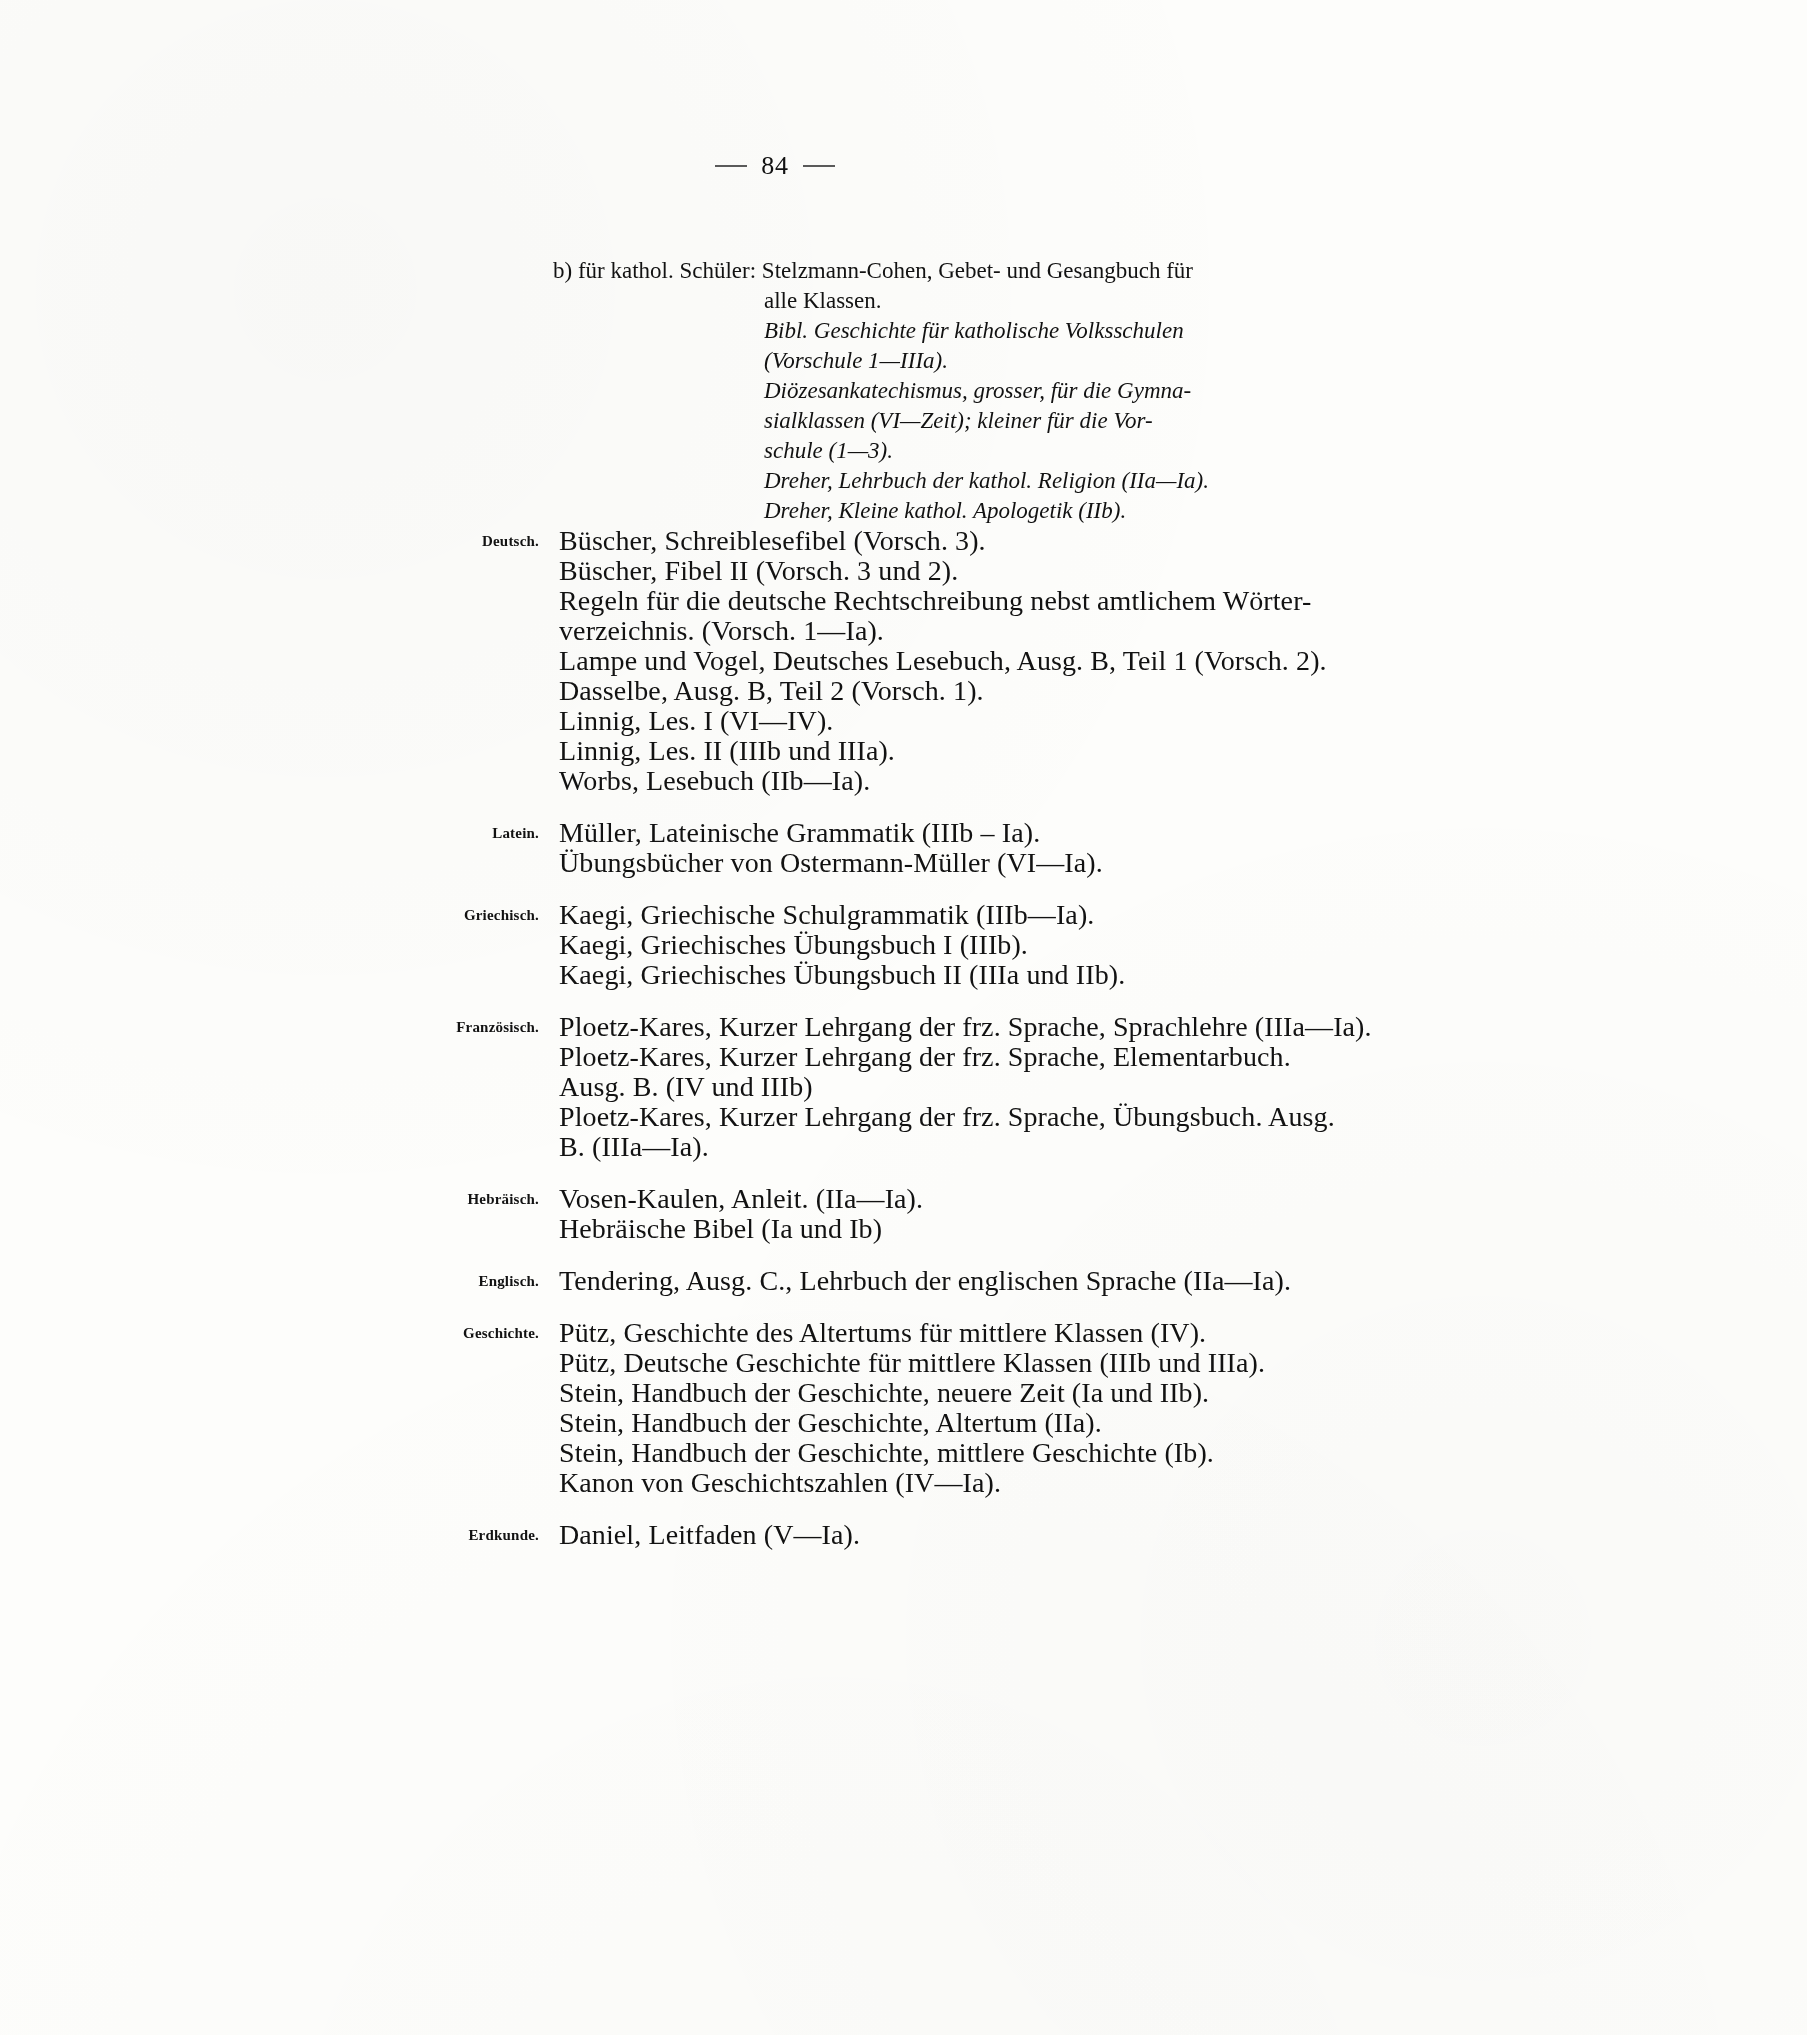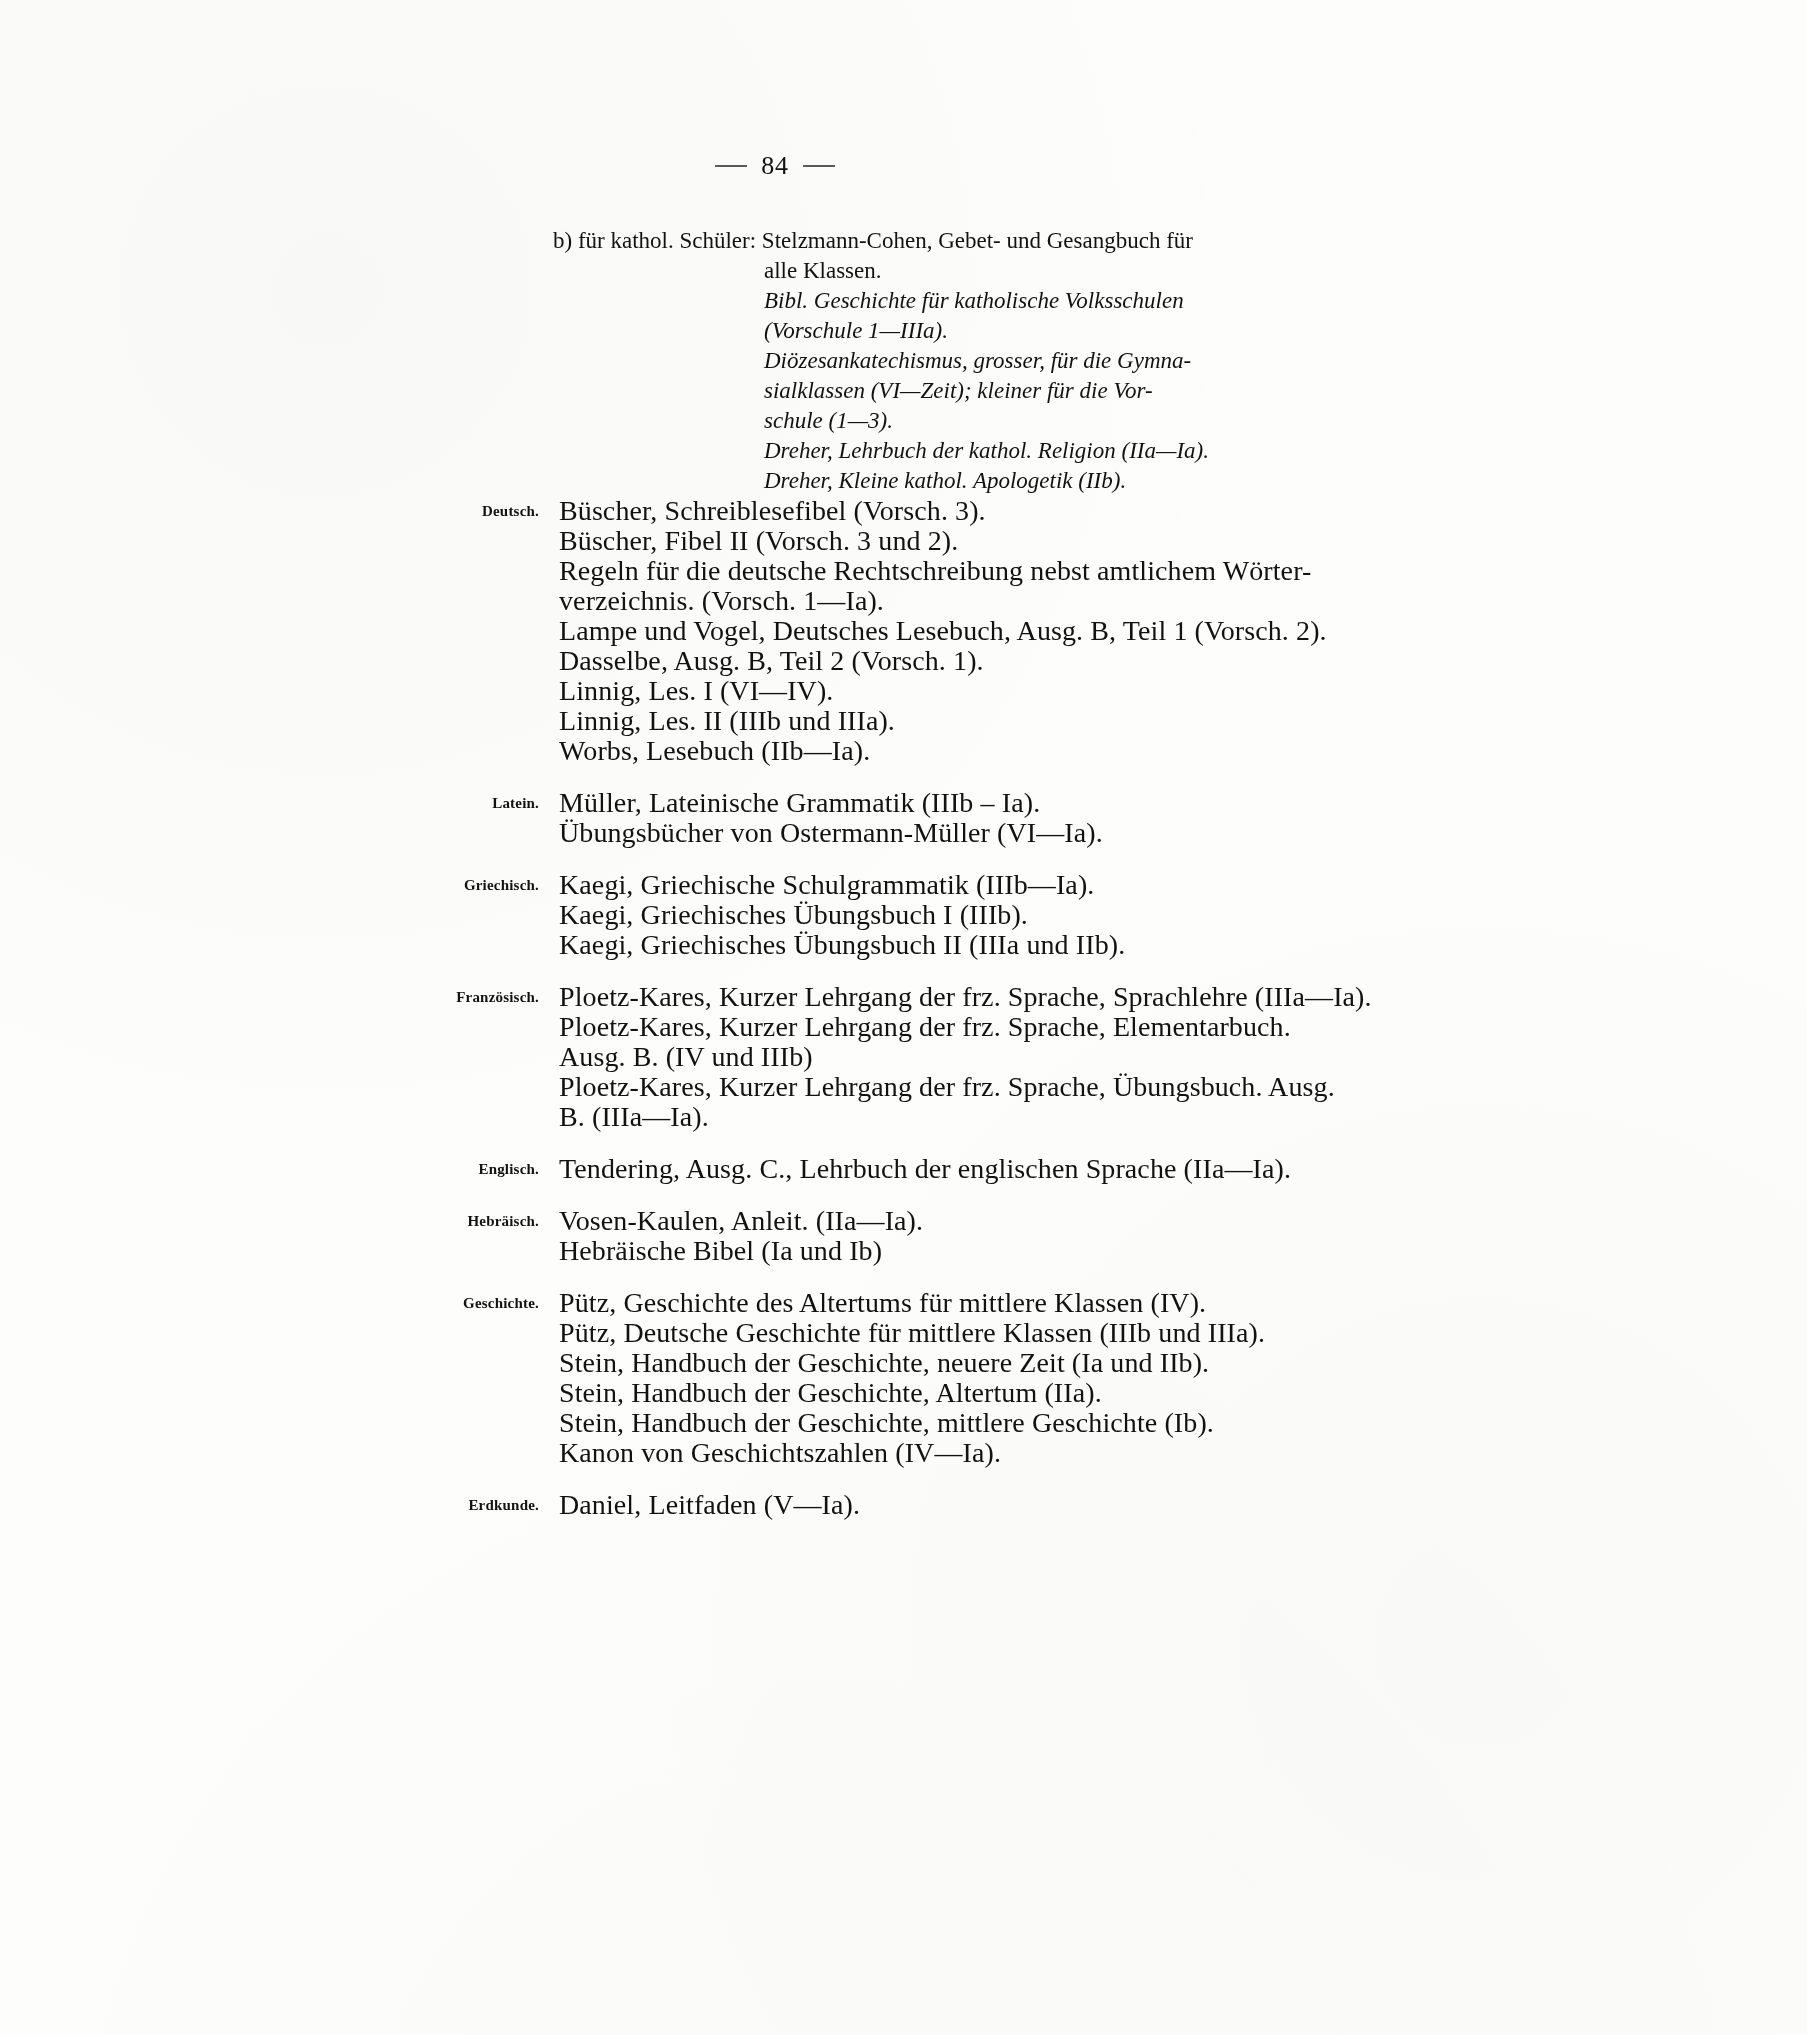--- a/index.html
+++ b/index.html
@@ -45,21 +45,21 @@
     vertical-align: 7.3px;
     margin: 0 14px;
   }
   .folio .num {
     display: inline-block;
     font-size: 26px;
   }
 
   .body {
     position: absolute;
-    top: 226px;
+    top: 256px;
     left: 309px;
     width: 1449px;
   }
 
   .group {
     display: flex;
     align-items: flex-start;
     margin-bottom: 22px;
   }
   .group.tight { margin-bottom: 0; }
@@ -173,31 +173,31 @@
       <div class="entries">
         <div class="entry">Ploetz-Kares, Kurzer Lehrgang der frz. Sprache, Sprachlehre (IIIa—Ia).</div>
         <div class="entry just">Ploetz-Kares, Kurzer Lehrgang der frz. Sprache, Elementarbuch.</div>
         <div class="entry">Ausg. B. (IV und IIIb)</div>
         <div class="entry just">Ploetz-Kares, Kurzer Lehrgang der frz. Sprache, Übungsbuch. Ausg.</div>
         <div class="entry">B. (IIIa—Ia).</div>
       </div>
     </div>
 
     <div class="group">
-      <div class="subject">Englisch.</div>
-      <div class="entries">
-        <div class="entry">Tendering, Ausg. C., Lehrbuch der englischen Sprache (IIa—Ia).</div>
-      </div>
-    </div>
-
-    <div class="group">
       <div class="subject">Hebräisch.</div>
       <div class="entries">
         <div class="entry">Vosen-Kaulen, Anleit. (IIa—Ia).</div>
         <div class="entry">Hebräische Bibel (Ia und Ib)</div>
+      </div>
+    </div>
+
+    <div class="group">
+      <div class="subject">Englisch.</div>
+      <div class="entries">
+        <div class="entry">Tendering, Ausg. C., Lehrbuch der englischen Sprache (IIa—Ia).</div>
       </div>
     </div>
 
     <div class="group">
       <div class="subject">Geschichte.</div>
       <div class="entries">
         <div class="entry">Pütz, Geschichte des Altertums für mittlere Klassen (IV).</div>
         <div class="entry">Pütz, Deutsche Geschichte für mittlere Klassen (IIIb und IIIa).</div>
         <div class="entry">Stein, Handbuch der Geschichte, neuere Zeit (Ia und IIb).</div>
         <div class="entry">Stein, Handbuch der Geschichte, Altertum (IIa).</div>

